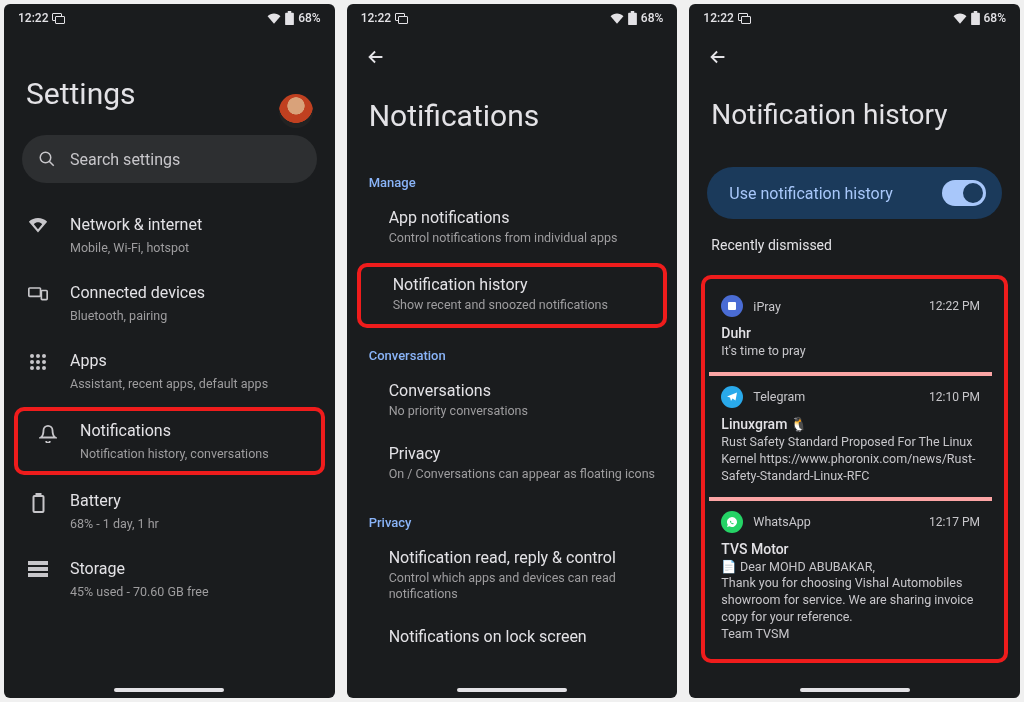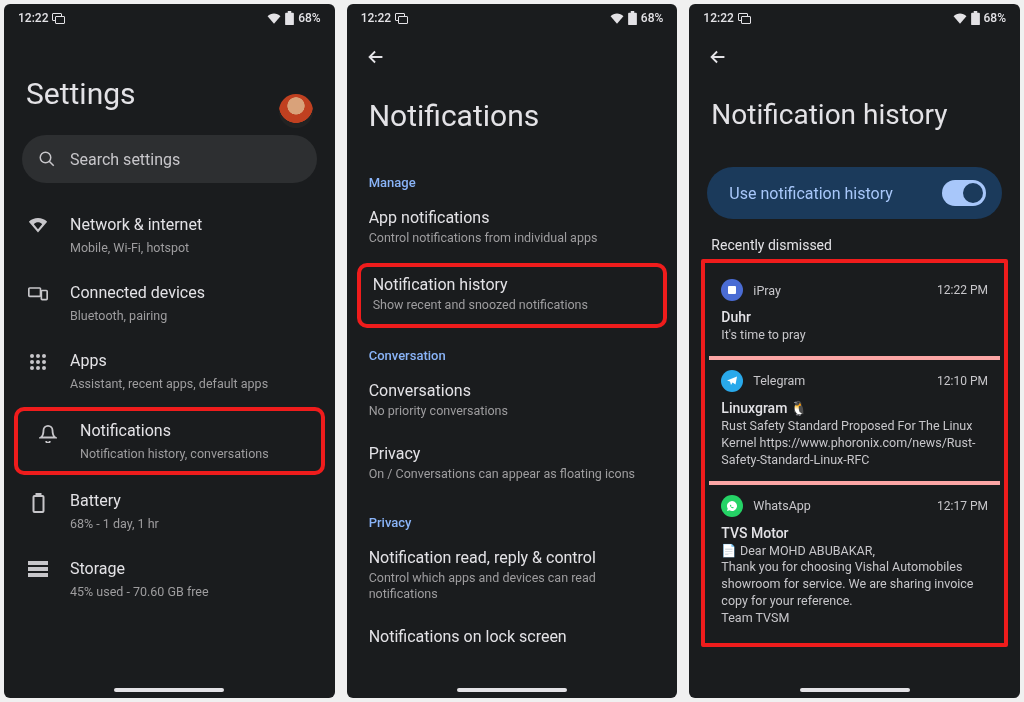--- a/index.html
+++ b/index.html
@@ -58,42 +58,42 @@
   .s-icon { width:24px; display:flex; justify-content:center; padding-top:2px; color:#c7c6ca; }
   .s-text .t1 { font-size:16px; color:#e3e2e6; }
   .s-text .t2 { font-size:12.5px; color:#9e9d9f; margin-top:6px; }
   .hl-red { border:4px solid #ef1c1c; border-radius:10px; }
   .hl-red-inner { padding:10px 18px; }
   .nav-pill { position:absolute; bottom:6px; left:50%; transform:translateX(-50%); width:110px; height:4px; background:#e3e2e6; border-radius:2px; }
 
   
   .back-row { padding:14px 18px 0 18px; }
   .section-label { color:#8ab4f8; font-size:13px; padding:18px 22px 8px 22px; font-weight:500;}
-  .n-item { padding:10px 22px 14px 22px; }
+  .n-item { padding:10px 22px 14px 22px;margin-left:20px; }
   .n-item .t1 { font-size:16px; color:#e3e2e6; }
   .n-item .t2 { font-size:12.5px; color:#9e9d9f; margin-top:3px; line-height:1.35; }
   .hl-box2 { border:4px solid #ef1c1c; border-radius:10px; margin:2px 10px; }
   .hl-box2 .n-item { padding:8px 12px 10px 12px; }
 
   
   .toggle-card {
     background:#1b3a5b;
     margin:12px 18px 18px 18px;
     border-radius:28px;
     height:52px;
     display:flex;
     align-items:center;
     justify-content:space-between;
     padding:0 16px 0 22px;
   }
   .toggle-card span { color:#a8c7fa; font-size:16px; }
   .switch { width:44px; height:26px; background:#a8c7fa; border-radius:13px; position:relative; }
   .switch::after { content:''; position:absolute; right:3px; top:3px; width:20px; height:20px; background:#1b3a5b; border-radius:50%; }
   .sub-h { font-size:14px; color:#e3e2e6; padding:0 22px 6px 22px; }
-  .notif-list { margin:0 12px; border:4px solid #ef1c1c; border-radius:2px; padding:6px 4px 4px 4px; }
+  .notif-list { margin:16px 12px; border:4px solid #ef1c1c; border-radius:10px; padding:6px 12px 4px 4px; }
   .notif-card { padding:10px 12px 12px 12px; }
   .notif-card + .notif-card { border-top:4px solid #fca5a5; }
   .nc-head { display:flex; align-items:center; gap:10px; }
   .app-icon { width:22px; height:22px; border-radius:50%; display:flex; align-items:center; justify-content:center; font-size:12px;}
   .app-ipray { background:#4a6cd4; }
   .app-tg { background:#29a9eb; }
   .app-wa { background:#25d366; }
   .nc-app { font-size:12.5px; color:#c7c6ca; flex:1; }
   .nc-time { font-size:12px; color:#c7c6ca; }
   .nc-title { font-size:14px; color:#e3e2e6; margin-top:8px; font-weight:500;}

